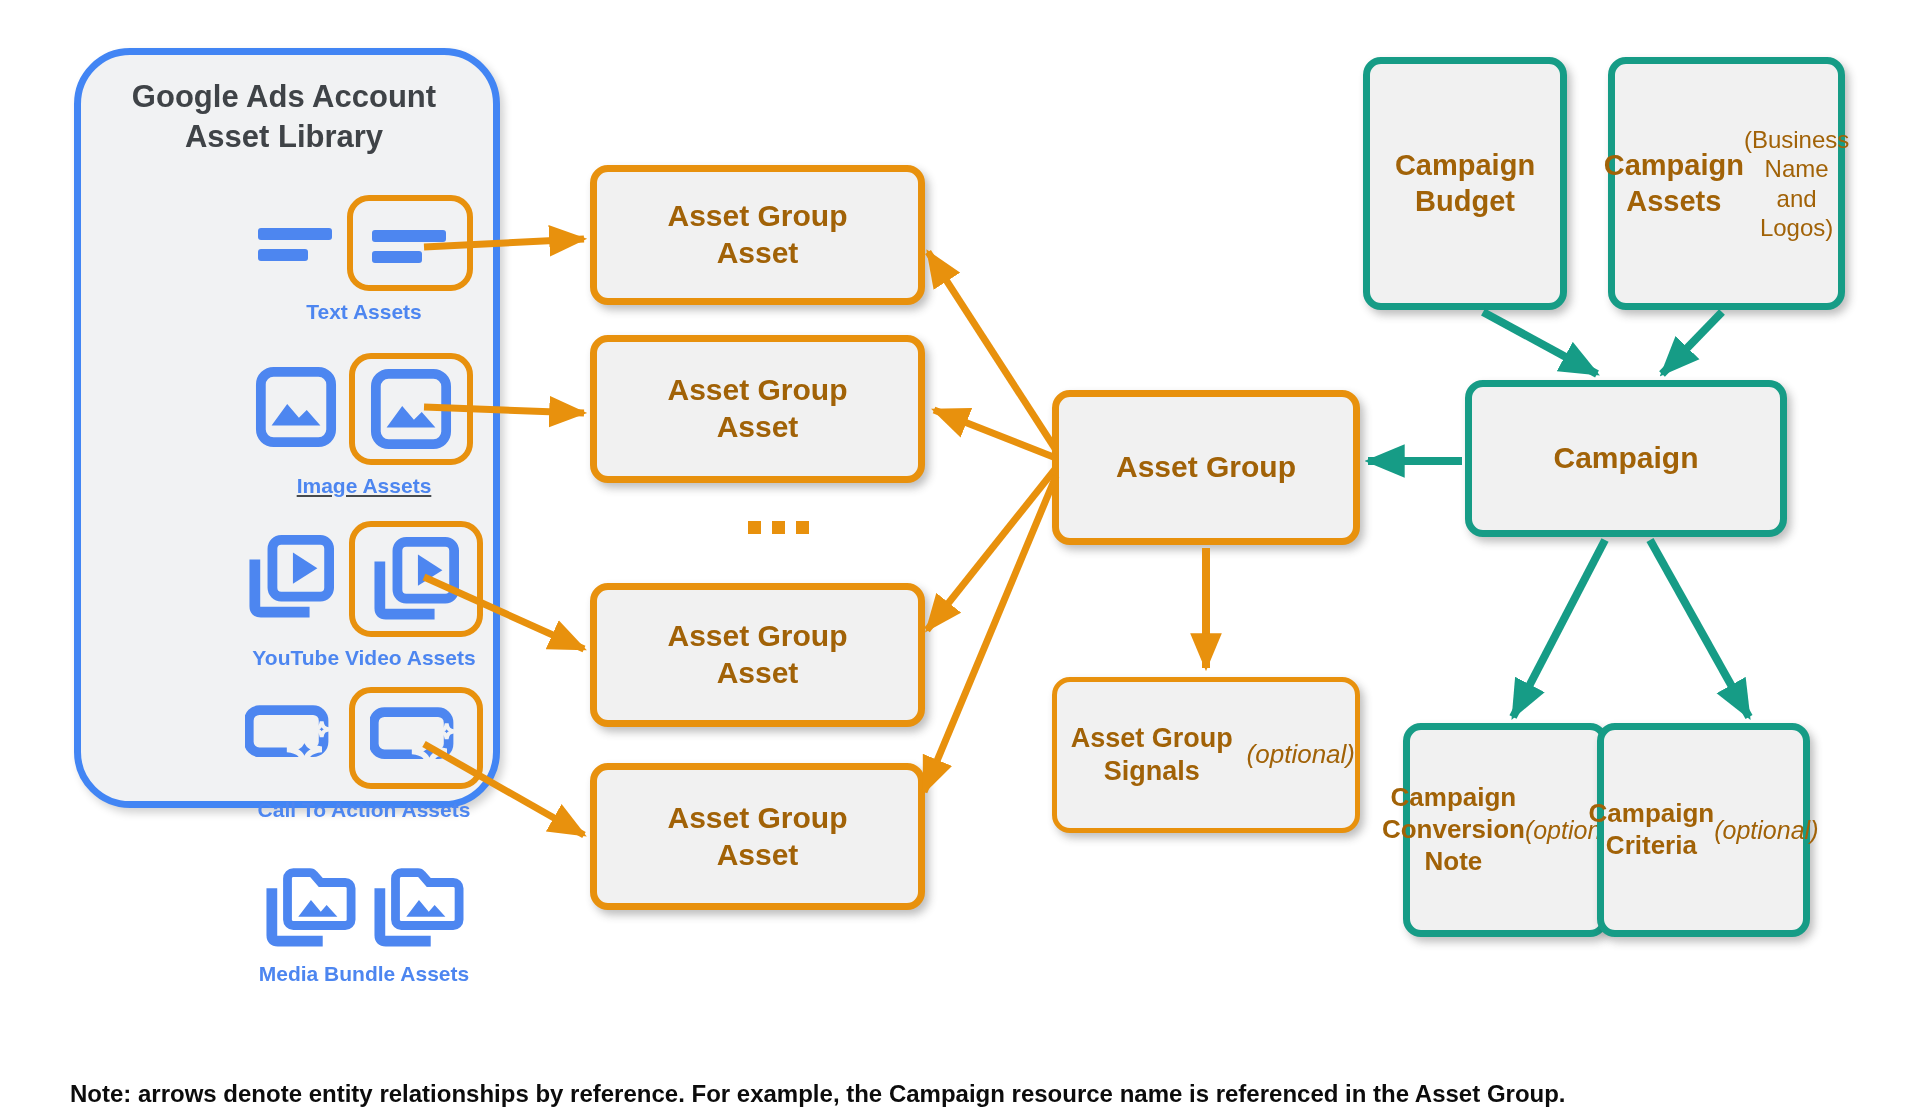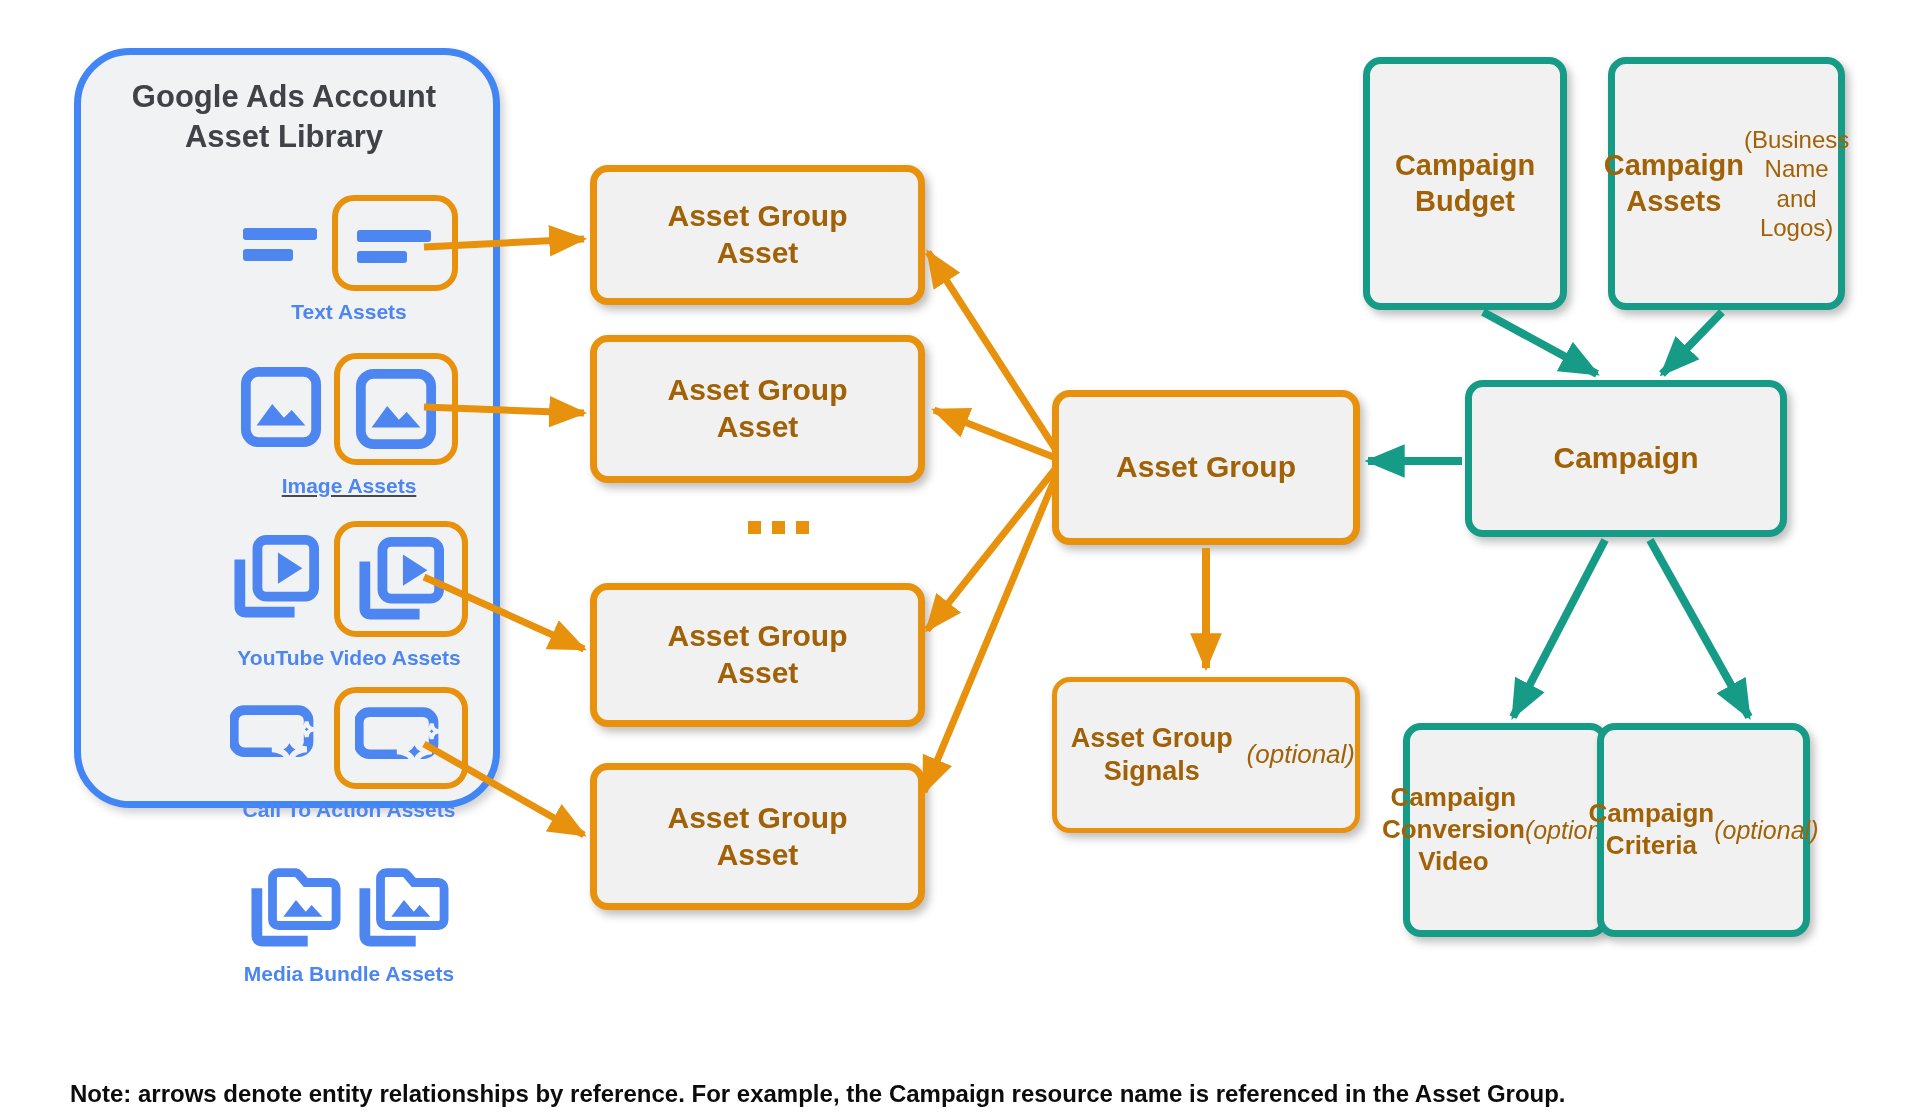--- a/index.html
+++ b/index.html
@@ -10,21 +10,21 @@
   
   .library{
     position:absolute;left:74px;top:48px;width:426px;height:760px;
     background:#f1f2f3;border:7px solid #4285F4;border-radius:56px;
     box-shadow:4px 5px 9px rgba(0,0,0,.18);box-sizing:border-box;
   }
   .library-title{
     position:absolute;left:33px;top:22px;width:340px;text-align:center;
     font-size:31px;font-weight:bold;line-height:1.28;color:#3f4347;
   }
-  .lib-row{position:absolute;left:113px;width:310px;display:flex;flex-direction:column;align-items:center;}
+  .lib-row{position:absolute;left:128px;width:310px;display:flex;flex-direction:column;align-items:center;}
   .icon-pair{display:flex;align-items:center;gap:12px;}
   .icon-frame{
     border:6px solid #E8910D;border-radius:22px;padding:9px 15px;
     display:flex;align-items:center;justify-content:center;background:transparent;
   }
   .lib-label{margin-top:9px;font-size:21px;font-weight:bold;color:#4d86f0;text-align:center;}
   
   .node{
     position:absolute;background:#f1f1f1;box-sizing:border-box;
     display:flex;flex-direction:row;align-items:center;justify-content:center;
@@ -183,21 +183,21 @@
     <div class="t" style="max-width:160px;">Campaign Budget</div>
   </div>
   <div class="node teal" style="left:1608px;top:57px;width:237px;height:253px;font-size:29px;">
     <div class="t" style="max-width:170px;">Campaign Assets</div>
     <div class="sub" style="font-size:24px;max-width:170px;">(Business Name and Logos)</div>
   </div>
   <div class="node teal" style="left:1465px;top:380px;width:322px;height:157px;font-size:30px;">
     <div class="t">Campaign</div>
   </div>
   <div class="node teal" style="left:1403px;top:723px;width:205px;height:214px;font-size:26px;">
-    <div class="t" style="max-width:165px;">Campaign Conversion Video</div>
+    <div class="t" style="max-width:165px;">Campaign Conversion Note</div>
     <div class="q" style="font-size:25px;">(optional)</div>
   </div>
   <div class="node teal" style="left:1597px;top:723px;width:213px;height:214px;font-size:26px;">
     <div class="t" style="max-width:150px;">Campaign Criteria</div>
     <div class="q" style="font-size:25px;">(optional)</div>
   </div>
 
   <svg class="arrows" width="1914" height="1116" viewBox="0 0 1914 1116">
     <defs>
       <marker id="mo" viewBox="0 0 12 10" refX="11" refY="5" markerWidth="38" markerHeight="32" orient="auto" markerUnits="userSpaceOnUse">

